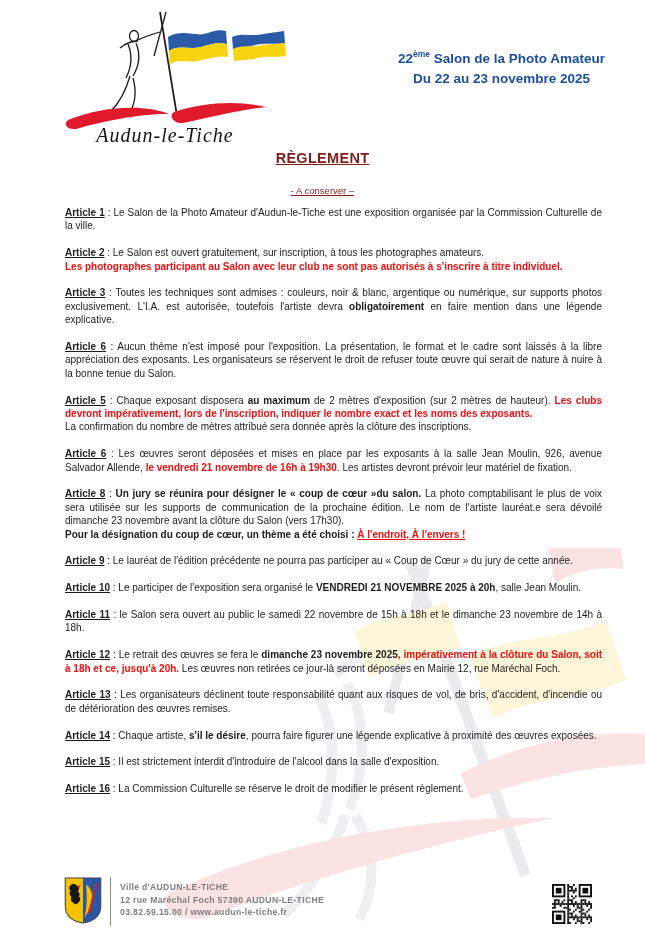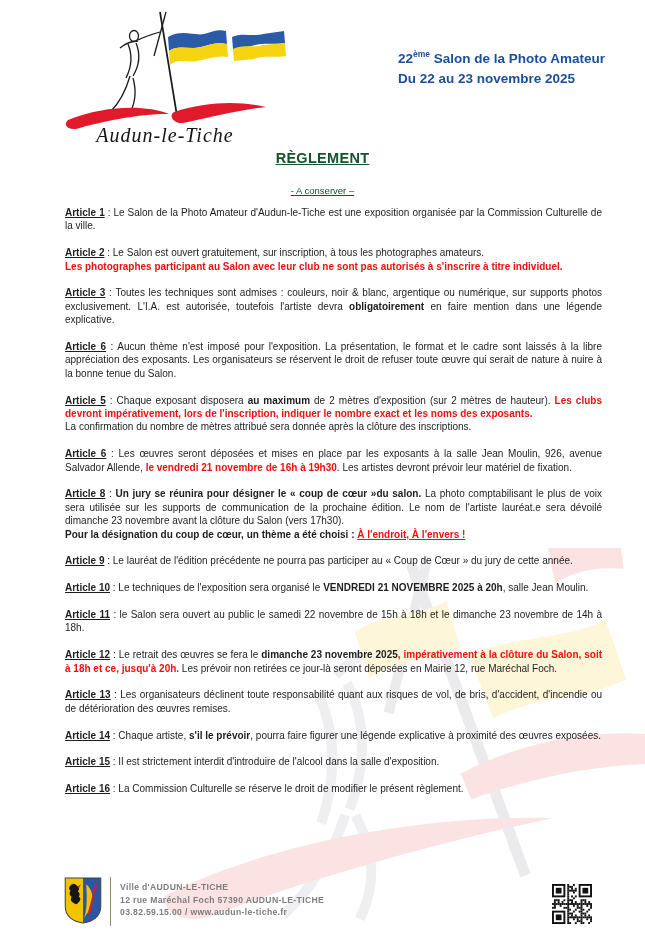--- a/index.html
+++ b/index.html
@@ -10,26 +10,26 @@
   
   .watermark { position:absolute; left:140px; top:548px; z-index:0; pointer-events:none; }
   
   .logo-wrap { position:absolute; left:56px; top:10px; z-index:2; }
   .logo-script {
     position:absolute; left:58px; top:124px; width:214px; z-index:2;
     text-align:center; font-family:"Liberation Serif", serif; font-style:italic;
     font-size:20px; color:#141414; white-space:nowrap; letter-spacing:1px;
   }
   .title-block {
-    position:absolute; top:44px; right:40px; z-index:2; text-align:left;
+    position:absolute; top:44px; right:40px; z-index:2; text-align:center;
     color:#1b4e9b; font-weight:bold; font-size:13.5px; line-height:20px;
   }
   .title-block sup { font-size:8.5px; }
   
-  .doc-heading { position:absolute; top:150px; left:0; width:100%; text-align:center; z-index:2; color:#14532d; }
+  .doc-heading { position:absolute; top:150px; left:0; width:100%; text-align:center; z-index:2; color:#7f1d1d; }
   .doc-heading .t { font-size:14.5px; font-weight:bold; text-decoration:underline; letter-spacing:0.3px; }
   .doc-heading .s { font-size:9.5px; text-decoration:underline; margin-top:19px; }
   
   .articles {
     position:absolute; top:206px; left:65px; width:537px; z-index:1;
     font-size:10px; line-height:13.4px; text-align:justify; color:#1d1d1d;
   }
   .articles p { margin:0 0 13.4px 0; }
   .run-label { font-weight:bold; text-decoration:underline;margin-top:8px; }
   .run-bold { font-weight:bold; }
@@ -112,25 +112,25 @@
 
   <div class="articles">
       <p><span class="run-label">Article 1</span><span> : Le Salon de la Photo Amateur d'Audun-le-Tiche est une exposition organisée par la Commission Culturelle de la ville.</span></p>
       <p><span class="run-label">Article 2</span><span> : Le Salon est ouvert gratuitement, sur inscription, à tous les photographes amateurs.</span><br><span class="run-red">Les photographes participant au Salon avec leur club ne sont pas autorisés à s'inscrire à titre individuel.</span></p>
       <p><span class="run-label">Article 3</span><span> : Toutes les techniques sont admises : couleurs, noir &amp; blanc, argentique ou numérique, sur supports photos exclusivement. L'I.A. est autorisée, toutefois l'artiste devra </span><span class="run-bold">obligatoirement</span><span> en faire mention dans une légende explicative.</span></p>
       <p><span class="run-label">Article 6</span><span> : Aucun thème n'est imposé pour l'exposition. La présentation, le format et le cadre sont laissés à la libre appréciation des exposants. Les organisateurs se réservent le droit de refuser toute œuvre qui serait de nature à nuire à la bonne tenue du Salon.</span></p>
       <p><span class="run-label">Article 5</span><span> : Chaque exposant disposera </span><span class="run-bold">au maximum</span><span> de 2 mètres d'exposition (sur 2 mètres de hauteur). </span><span class="run-red">Les clubs devront impérativement, lors de l'inscription, indiquer le nombre exact et les noms des exposants.</span><br><span>La confirmation du nombre de mètres attribué sera donnée après la clôture des inscriptions.</span></p>
       <p><span class="run-label">Article 6</span><span> : Les œuvres seront déposées et mises en place par les exposants à la salle Jean Moulin, 926, avenue Salvador Allende, </span><span class="run-red">le vendredi 21 novembre de 16h à 19h30</span><span>. Les artistes devront prévoir leur matériel de fixation.</span></p>
       <p><span class="run-label">Article 8</span><span> : </span><span class="run-bold">Un jury se réunira pour désigner le « coup de cœur »du salon.</span><span> La photo comptabilisant le plus de voix sera utilisée sur les supports de communication de la prochaine édition. Le nom de l'artiste lauréat.e sera dévoilé dimanche 23 novembre avant la clôture du Salon (vers 17h30).</span><br><span class="run-bold">Pour la désignation du coup de cœur, un thème a été choisi : </span><span class="run-red-underline">À l'endroit, À l'envers !</span></p>
       <p><span class="run-label">Article 9</span><span> : Le lauréat de l'édition précédente ne pourra pas participer au « Coup de Cœur » du jury de cette année.</span></p>
-      <p><span class="run-label">Article 10</span><span> : Le techniques de l'exposition sera organisé le </span><span class="run-bold">VENDREDI 21 NOVEMBRE 2025 à 20h</span><span>, salle Jean Moulin.</span></p>
+      <p><span class="run-label">Article 10</span><span> : Le participer de l'exposition sera organisé le </span><span class="run-bold">VENDREDI 21 NOVEMBRE 2025 à 20h</span><span>, salle Jean Moulin.</span></p>
       <p><span class="run-label">Article 11</span><span> : le Salon sera ouvert au public le samedi 22 novembre de 15h à 18h et le dimanche 23 novembre de 14h à 18h.</span></p>
-      <p><span class="run-label">Article 12</span><span> : Le retrait des œuvres se fera le </span><span class="run-bold">dimanche 23 novembre 2025</span><span class="run-red">, impérativement à la clôture du Salon, soit à 18h et ce, jusqu'à 20h.</span><span> Les prévoir non retirées ce jour-là seront déposées en Mairie 12, rue Maréchal Foch.</span></p>
+      <p><span class="run-label">Article 12</span><span> : Le retrait des œuvres se fera le </span><span class="run-bold">dimanche 23 novembre 2025</span><span class="run-red">, impérativement à la clôture du Salon, soit à 18h et ce, jusqu'à 20h.</span><span> Les œuvres non retirées ce jour-là seront déposées en Mairie 12, rue Maréchal Foch.</span></p>
       <p><span class="run-label">Article 13</span><span> : Les organisateurs déclinent toute responsabilité quant aux risques de vol, de bris, d'accident, d'incendie ou de détérioration des œuvres remises.</span></p>
-      <p><span class="run-label">Article 14</span><span> : Chaque artiste, </span><span class="run-bold">s'il le prévoir</span><span>, pourra faire figurer une légende explicative à proximité des œuvres exposées.</span></p>
+      <p><span class="run-label">Article 14</span><span> : Chaque artiste, </span><span class="run-bold">s'il le désire</span><span>, pourra faire figurer une légende explicative à proximité des œuvres exposées.</span></p>
       <p><span class="run-label">Article 15</span><span> : Il est strictement interdit d'introduire de l'alcool dans la salle d'exposition.</span></p>
       <p><span class="run-label">Article 16</span><span> : La Commission Culturelle se réserve le droit de modifier le présent règlement.</span></p>
     </div>
 
   <div class="footer">
     <svg width="38" height="47" viewBox="0 0 36 45">
       <path d="M1 1 H18 V44 C9 43 1 38 1 28 Z" fill="#f3c300"></path>
       <path d="M18 1 H35 V28 C35 38 27 43 18 44 Z" fill="#2b55a5"></path>
       <path d="M5 9 Q9 4 13 9 Q15.5 11 13 14 Q16 15.5 14 19 Q17 21 14 24 Q12 27.5 9 25 Q5 23 7 19 Q4 17 6 13 Q4 11 5 9 Z" fill="#161616"></path>
       <path d="M13 9 L16 7 L14 11 Z" fill="#cc2222"></path>

